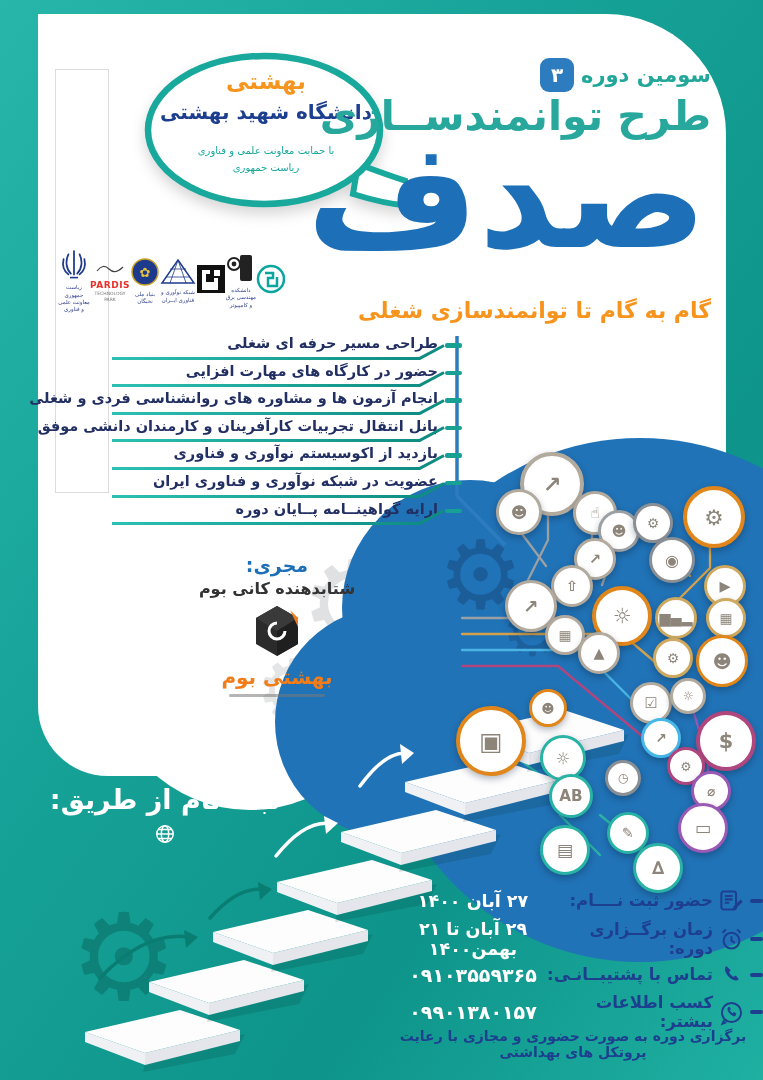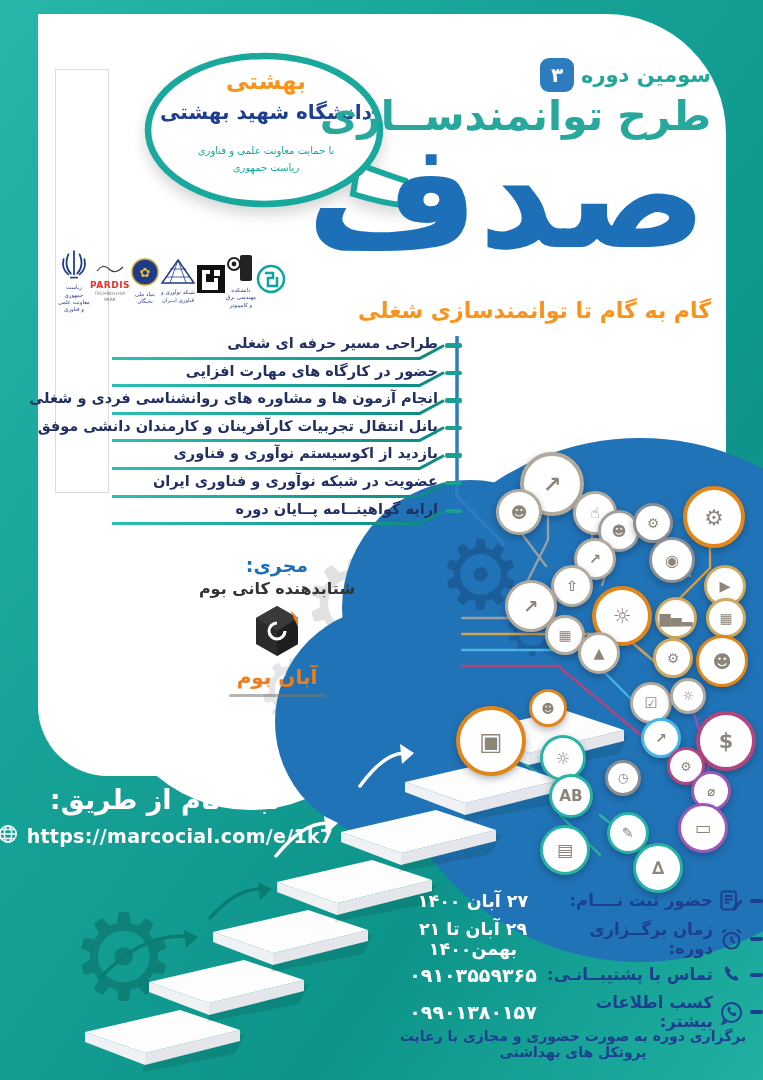--- a/index.html
+++ b/index.html
@@ -307,35 +307,34 @@
   <div class="organizer">
     <div class="org-label">مجری:</div>
     <div class="org-name">شتابدهنده کانی بوم</div>
     <svg width="62" height="56" style="margin-top:6px;">
       <polygon points="31,2 52,14 52,40 31,52 10,40 10,14" fill="#2b2b2b"></polygon>
       <polygon points="31,2 52,14 31,27 10,14" fill="#3a3a3a"></polygon>
       <polygon points="52,14 52,40 31,52 31,27" fill="#1f1f1f"></polygon>
       <polygon points="44,6 52,14 52,23" fill="#f07d1a"></polygon>
       <path d="M31 19a8 8 0 1 0 8 8" stroke="#fff" stroke-width="3" fill="none"></path>
     </svg>
-    <div class="org-word">آبان بوم</div>
+    <div class="org-word">بهشتی بوم</div>
     <div class="org-tag"></div>
   </div>
 
   <div class="reg">
     <div class="reg-label">ثبت نام از طریق:</div>
     <div class="reg-url-row">
       <span>
         <svg viewBox="0 0 24 24" width="22" height="22" fill="none" stroke="#fff" stroke-width="1.6">
           <circle cx="12" cy="12" r="9"></circle>
             <ellipse cx="12" cy="12" rx="4" ry="9"></ellipse>
           <path d="M3 12h18M4.5 7h15M4.5 17h15"></path>
         </svg>
       </span>
-      <span class="reg-url">https://marcocial.com/e/1k7</span>
     </div>
   </div>
 
   <div class="info" id="info-rows">
       <div class="info-row">
         <div class="info-tick"></div>
         <div class="info-icon">
           <svg viewBox="0 0 24 24" width="27" height="27" fill="none" stroke="#1e3f8f" stroke-width="1.8">
             <rect x="3" y="4" width="13" height="16" rx="2"></rect>
             <path d="M6 8h7M6 11h7M6 14h4"></path>

